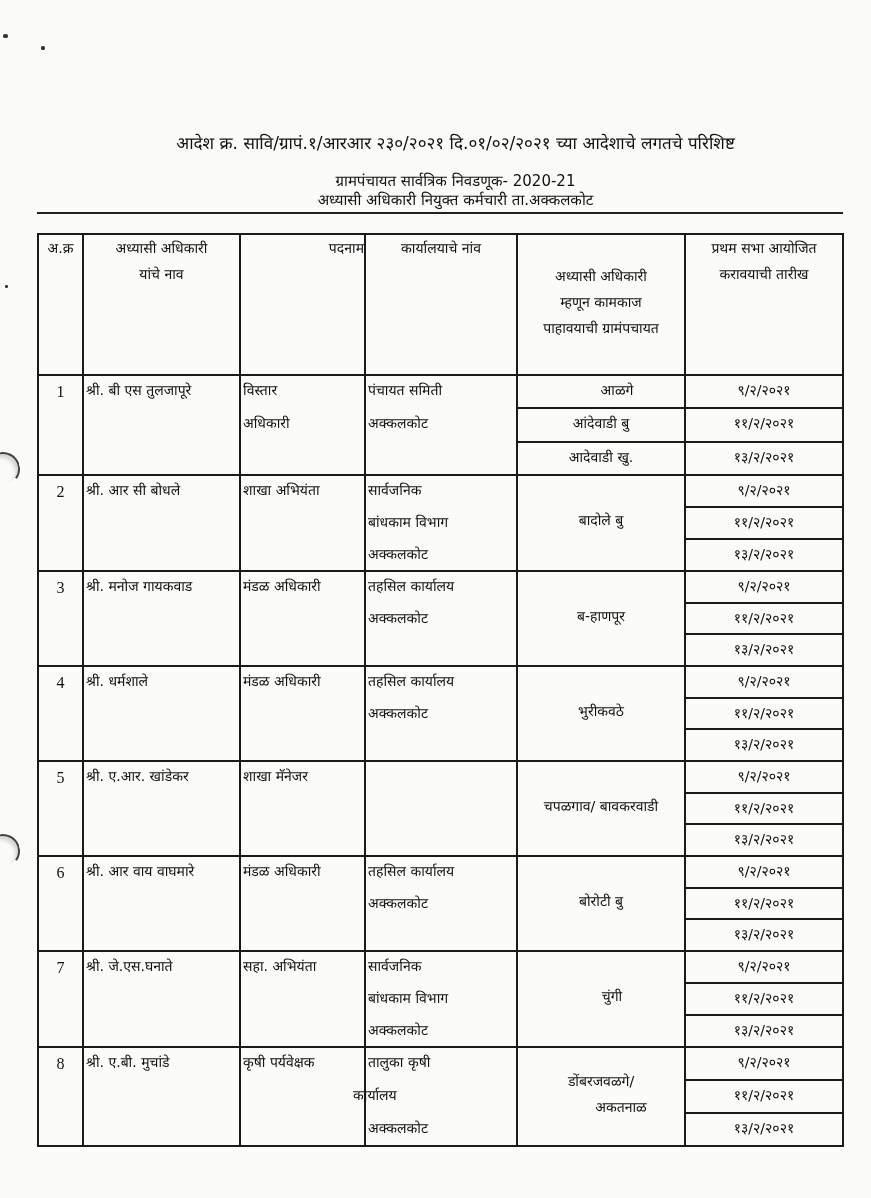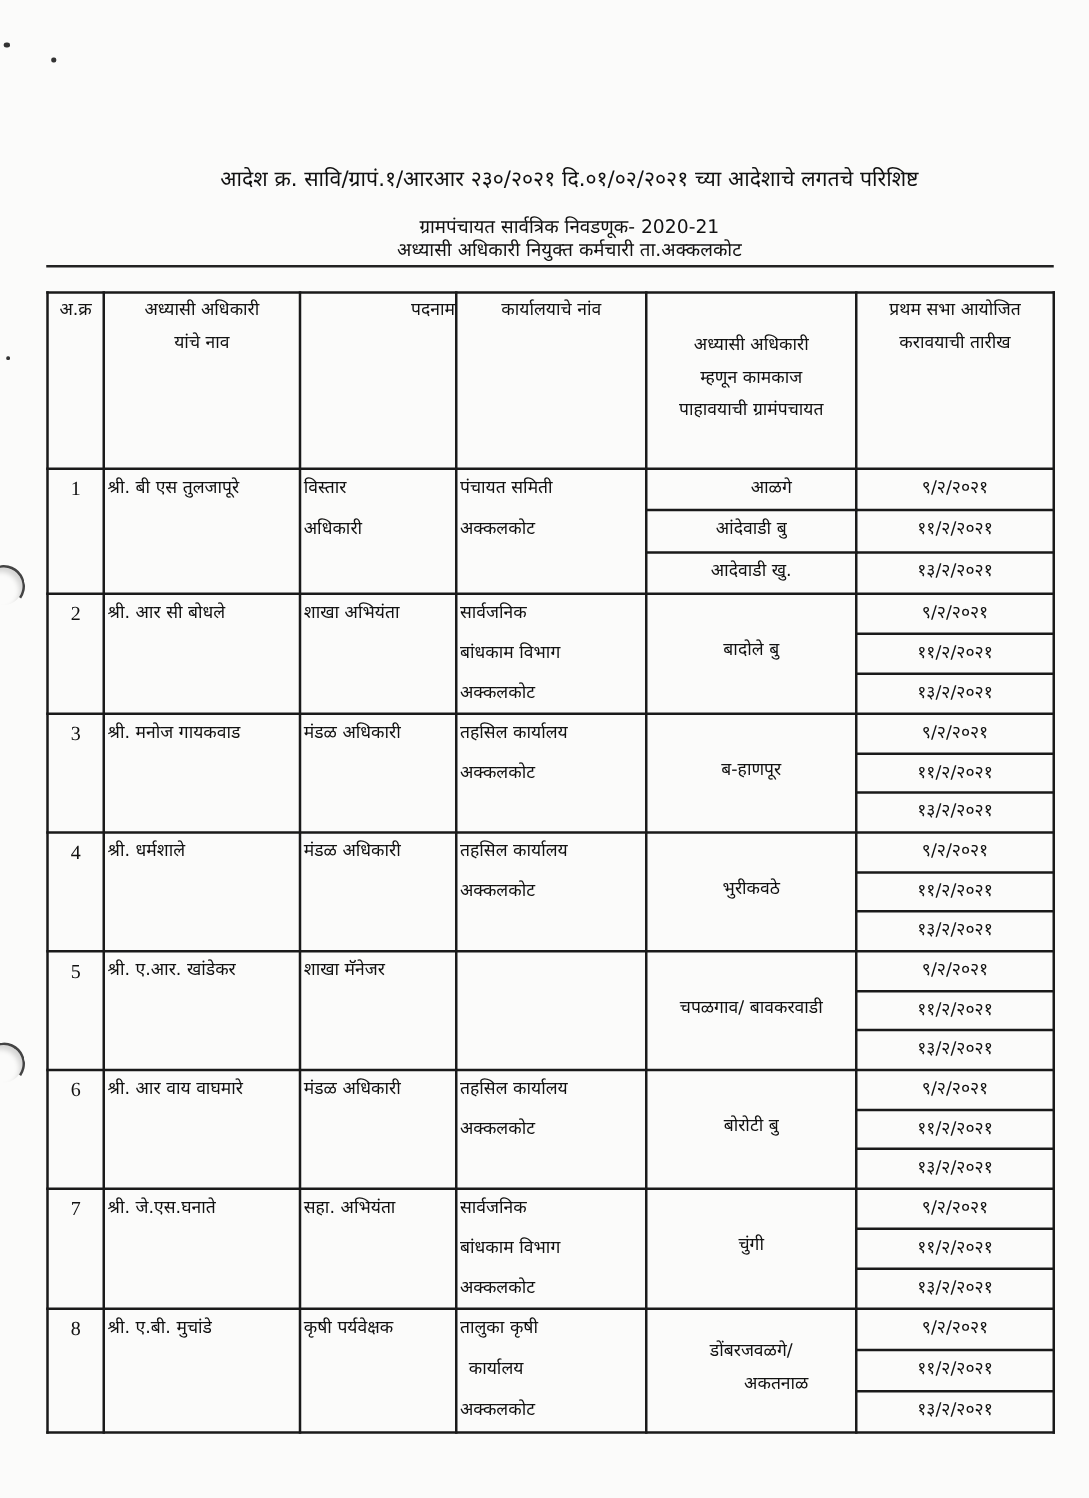--- a/index.html
+++ b/index.html
@@ -151,26 +151,26 @@
     <div class="cell" style="left: 49px; top: 718px; width: 151px;">श्री. जे.एस.घनाते</div>
     <div class="cell" style="left: 206px; top: 718px;">सहा. अभियंता</div>
     <div class="cell" style="left: 331px; top: 718px;">सार्वजनिक</div>
     <div class="cell" style="left: 331px; top: 750px;">बांधकाम विभाग</div>
     <div class="cell" style="left: 331px; top: 782px;">अक्कलकोट</div>
     <div class="hline" style="left: 647px; top: 749px; width: 160px;"></div>
     <div class="hline" style="left: 647px; top: 781px; width: 160px;"></div>
     <div class="cell date" style="left: 649px; top: 718px; width: 156px;">९/२/२०२१</div>
     <div class="cell date" style="left: 649px; top: 750px; width: 156px;">११/२/२०२१</div>
     <div class="cell date" style="left: 649px; top: 782px; width: 156px;">१३/२/२०२१</div>
-    <div class="cell center" style="left: 481px; top: 750px; width: 166px; line-height: 26px;">चुंगी</div>
+    <div class="cell center" style="left: 481px; top: 750px; width: 166px; line-height: 26px; padding-left: 11px;">चुंगी</div>
     <div class="cell num" style="left: 2px; top: 815px; width: 43px;">8</div>
     <div class="cell" style="left: 49px; top: 814px; width: 151px;">श्री. ए.बी. मुचांडे</div>
     <div class="cell" style="left: 206px; top: 814px;">कृषी पर्यवेक्षक</div>
     <div class="cell" style="left: 331px; top: 814px;">तालुका कृषी</div>
-    <div class="cell" style="left: 338px; top: 847px;">कार्यालय</div>
+    <div class="cell" style="left: 316px; top: 847px;">कार्यालय</div>
     <div class="cell" style="left: 331px; top: 880px;">अक्कलकोट</div>
     <div class="hline" style="left: 647px; top: 846px; width: 160px;"></div>
     <div class="hline" style="left: 647px; top: 879px; width: 160px;"></div>
     <div class="cell date" style="left: 649px; top: 814px; width: 156px;">९/२/२०२१</div>
     <div class="cell date" style="left: 649px; top: 847px; width: 156px;">११/२/२०२१</div>
     <div class="cell date" style="left: 649px; top: 880px; width: 156px;">१३/२/२०२१</div>
     <div class="cell center" style="left: 481px; top: 834.5px; width: 166px; line-height: 26px;">डोंबरजवळगे/</div>
     <div class="cell center" style="left: 481px; top: 860.5px; width: 166px; line-height: 26px; margin-left: 20px;">अकतनाळ</div>
   </div>
 

